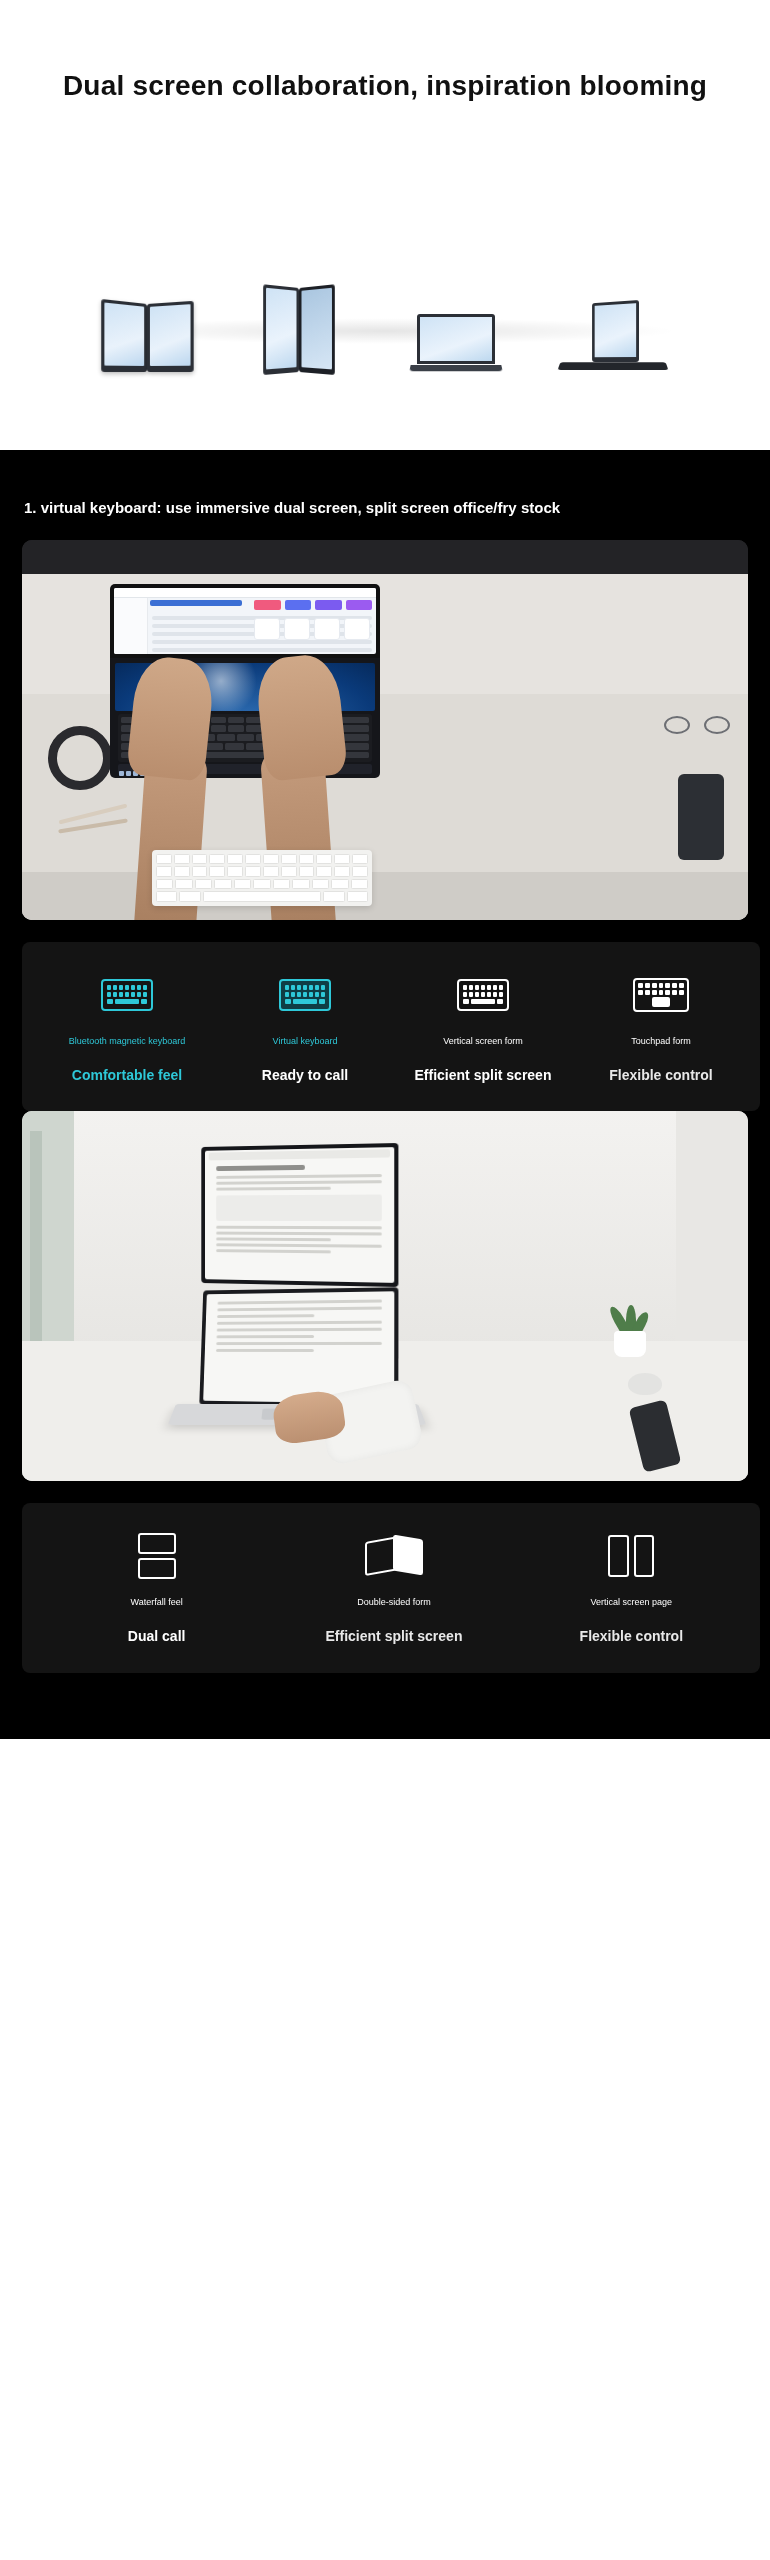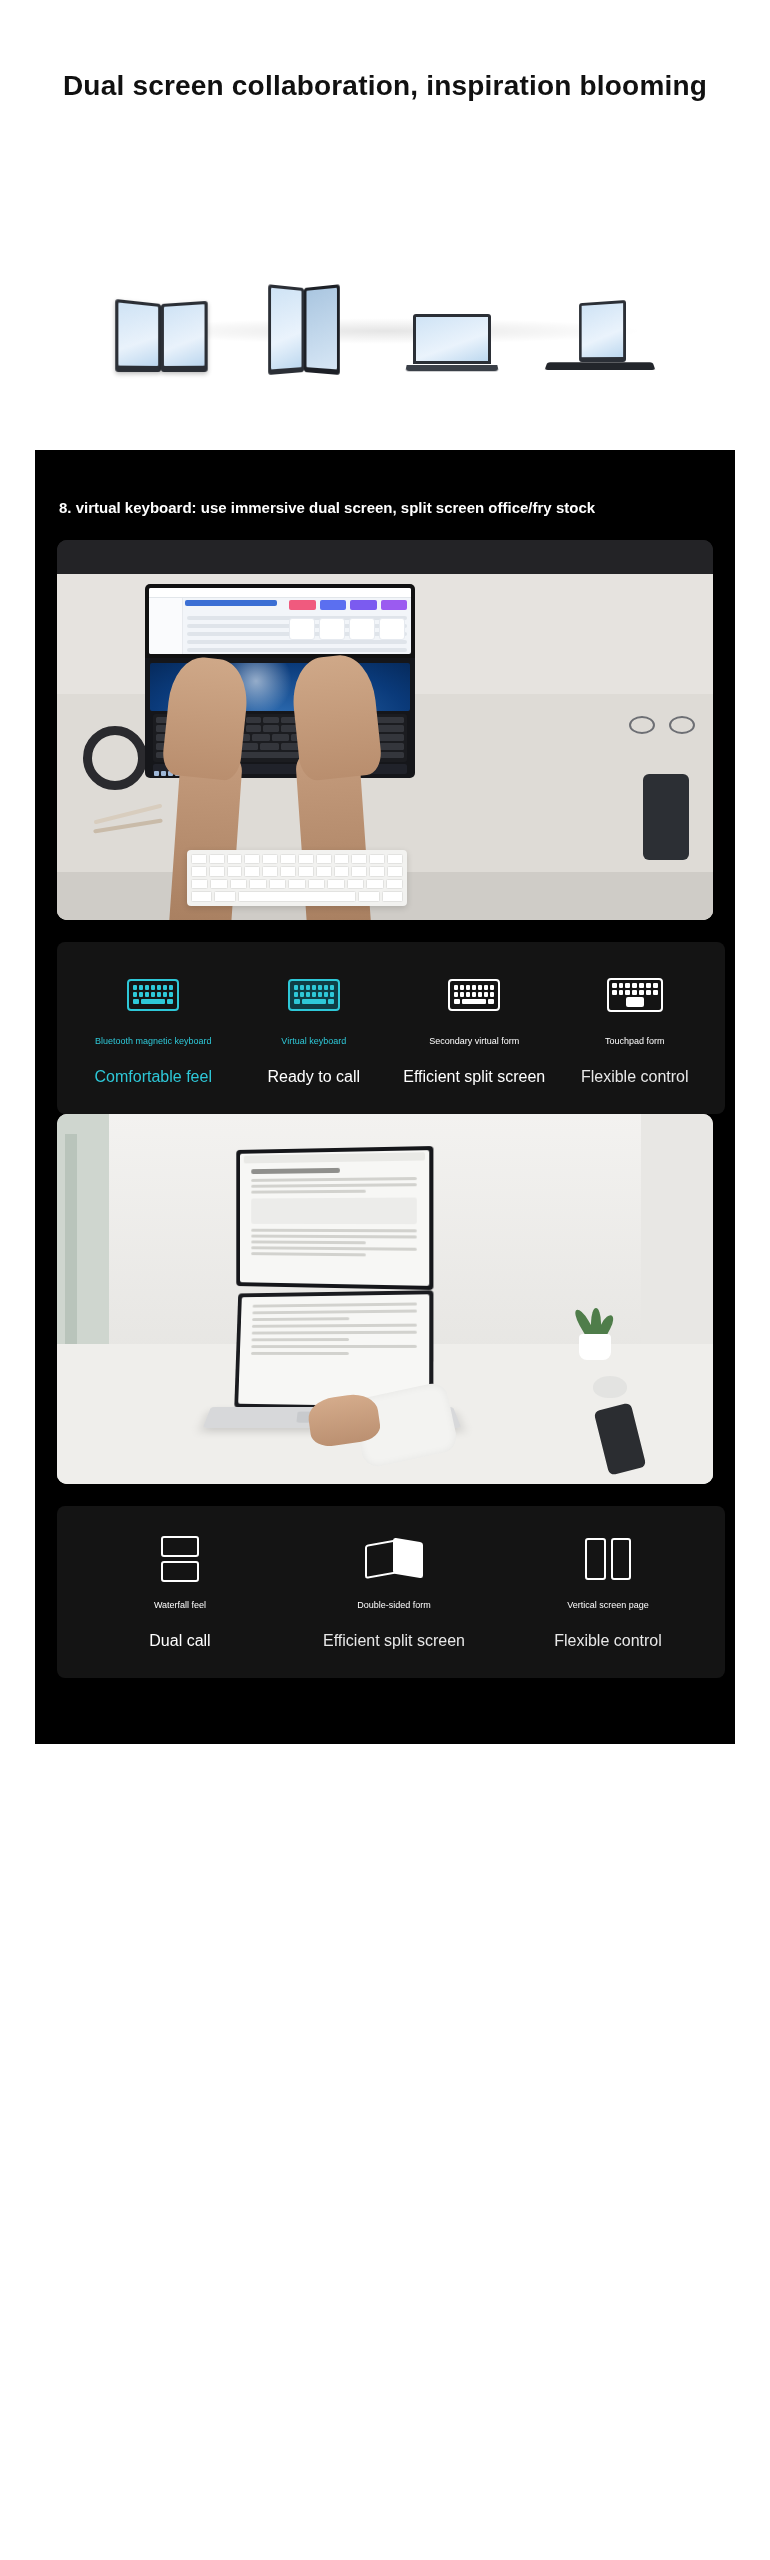--- a/index.html
+++ b/index.html
@@ -2,21 +2,21 @@
 <html><head>
 <meta charset="utf-8">
 <style>
   * { box-sizing: border-box; }
   html, body {
     margin: 0; padding: 0;
     background: #ffffff;
     font-family: "Liberation Sans", sans-serif;
   }
   .page {
-    width: 700px;
+    width: 770px;
     min-height: 2560px;
     margin: 0 auto;
     background: #ffffff;
     position: relative;
     overflow: hidden;
   }
 
   
   .hero {
     background: #ffffff;
@@ -239,22 +239,22 @@
     display: flex; align-items: center; justify-content: center;
     margin-bottom: 14px;
   }
   .feature .cap-small {
     font-size: 9px;
     line-height: 1.25;
     margin-bottom: 9px;
     min-height: 22px;
   }
   .feature .cap-big {
-    font-size: 16px;
-    font-weight: normal;
+    font-size: 14px;
+    font-weight: bold;
     line-height: 1.2;
   }
   .cyan { color: #2ec8d8; }
   .white { color: #ffffff; }
   .grey { color: #e8e8e8; }
 
   
   .kbd-icon { width:52px; height:32px; border-radius:4px; position:relative; padding:4px; display:flex; flex-direction:column; gap:2px;}
   .kbd-icon .r { display:flex; gap:2px; flex:1;}
   .kbd-icon .r span { flex:1; border-radius:1px; }
@@ -371,21 +371,21 @@
         <div class="scr-up">
             <div class="scr"></div>
           </div>
         <div class="base"></div>
       </div>
     </div>
   </div>
 
   <div class="body-dark">
 
-    <div class="section-heading">8. virtual keyboard: use immersive dual screen, split screen office/fry stock</div>
+    <div class="section-heading">1. virtual keyboard: use immersive dual screen, split screen office/fry stock</div>
 
     <div class="photo-card">
       <div class="photo1">
         <div class="p1-topbar"></div>
         <div class="p1-wall"></div>
         <div class="p1-desk"></div>
         <div class="p1-deskedge"></div>
 
         <div class="p1-headphones"></div>
         <div class="p1-glasses">
@@ -638,21 +638,21 @@
                 <span></span>
                 <span></span>
               </div>
             <div class="r">
                 <span></span>
                 <span class="space"></span>
                 <span></span>
               </div>
           </div>
         </div>
-        <div class="cap-small white">Secondary virtual form</div>
+        <div class="cap-small white">Vertical screen form</div>
         <div class="cap-big white">Efficient split screen</div>
       </div>
 
       <div class="feature">
         <div class="glyph">
           <div class="touchpad-icon">
             <div class="r">
                 <span></span>
                 <span></span>
                 <span></span>

